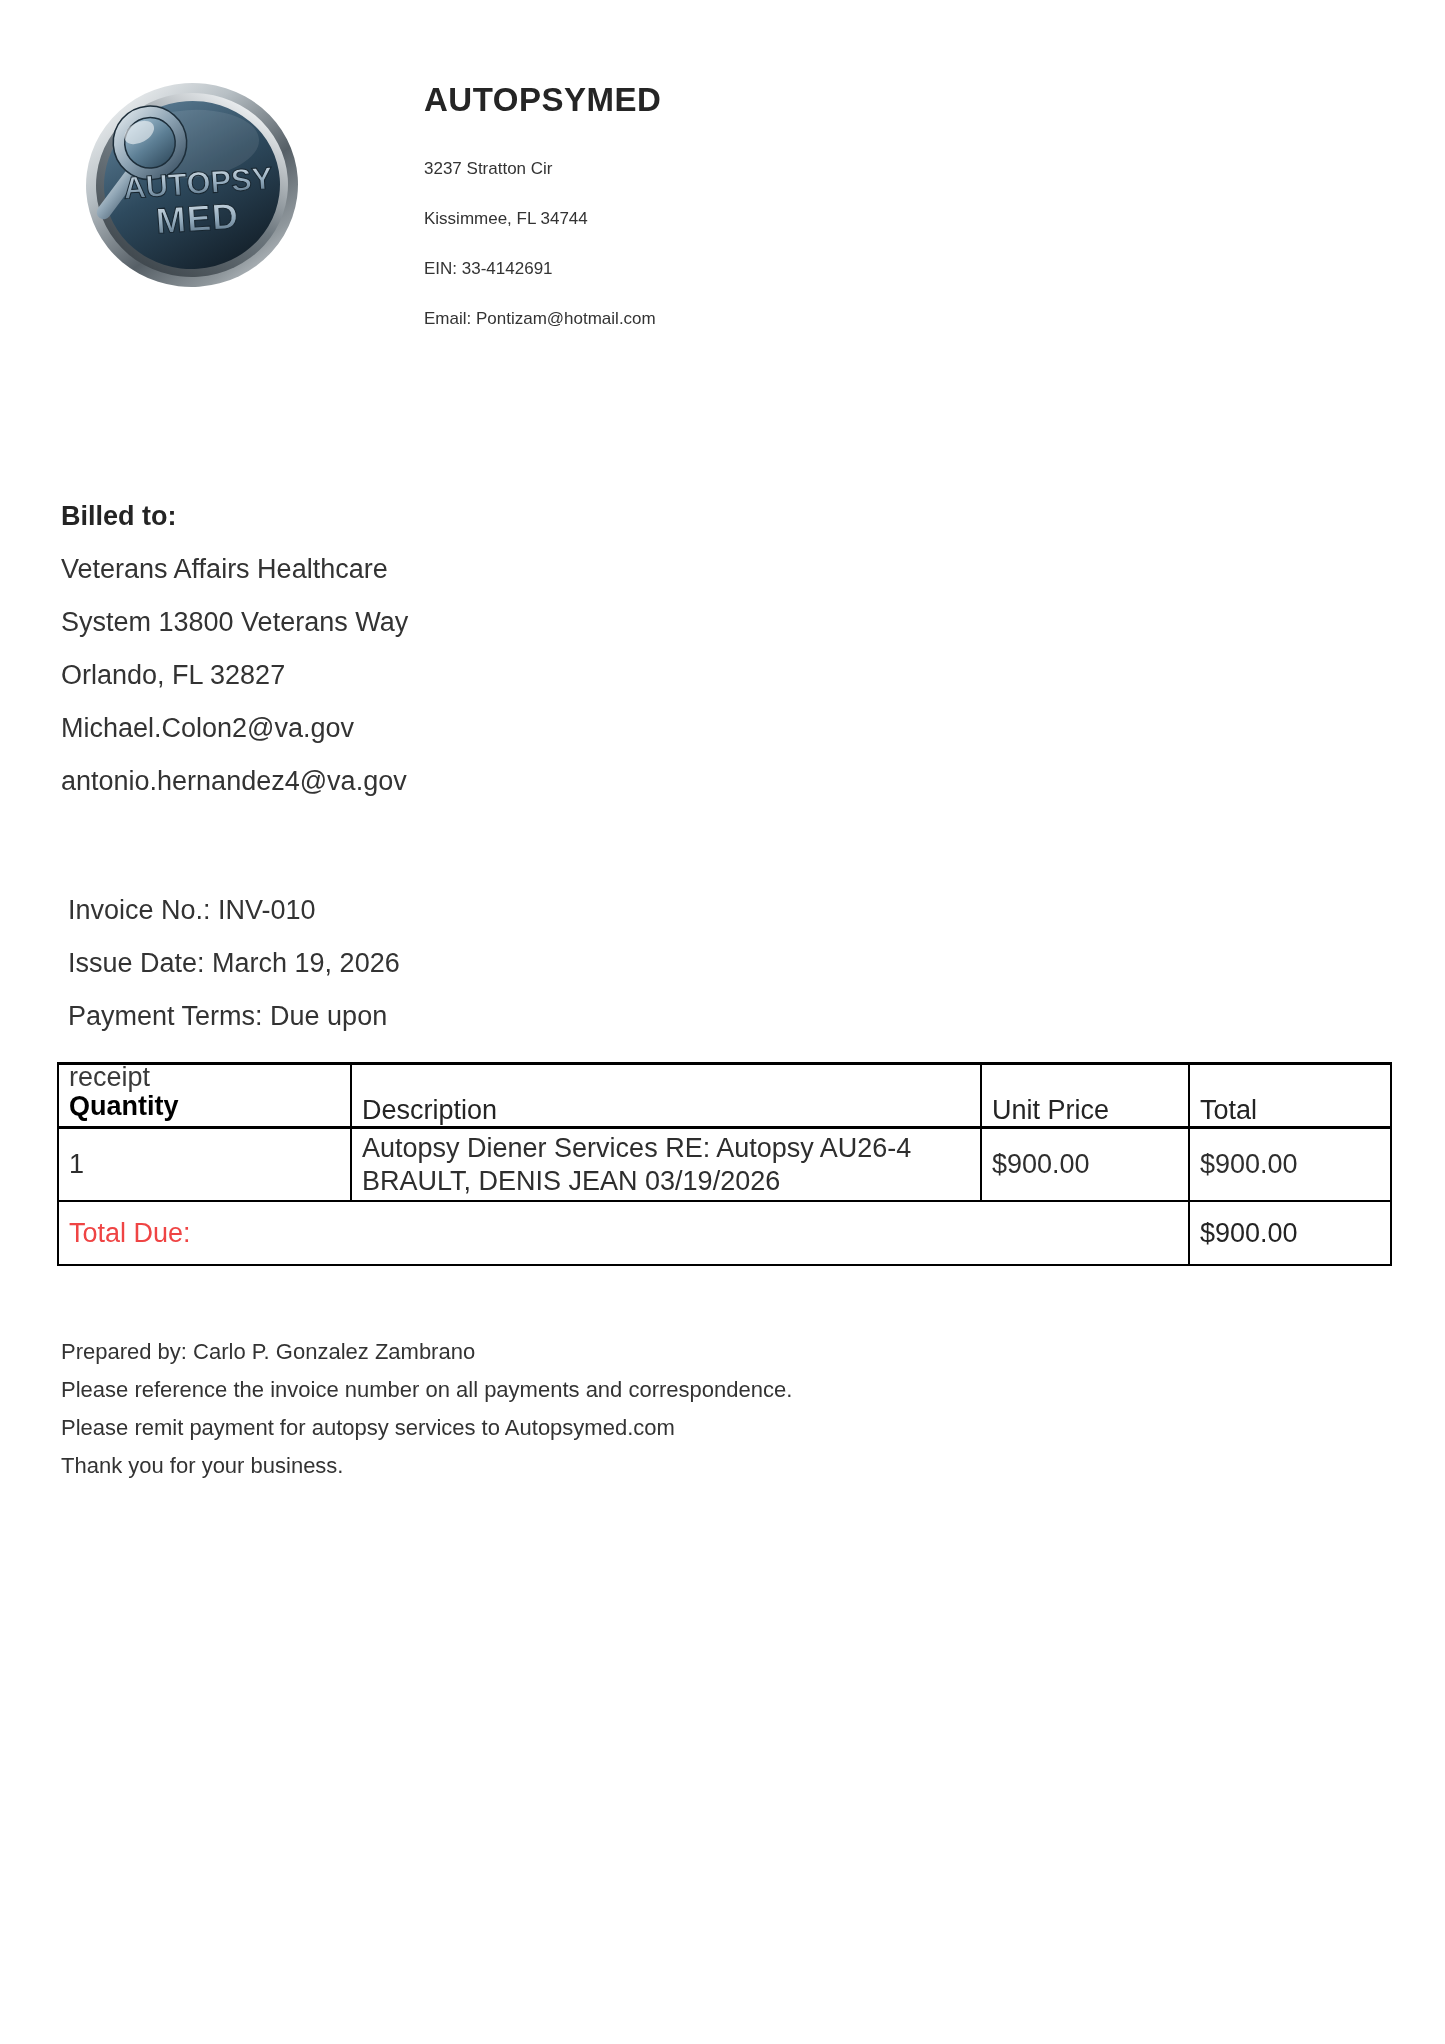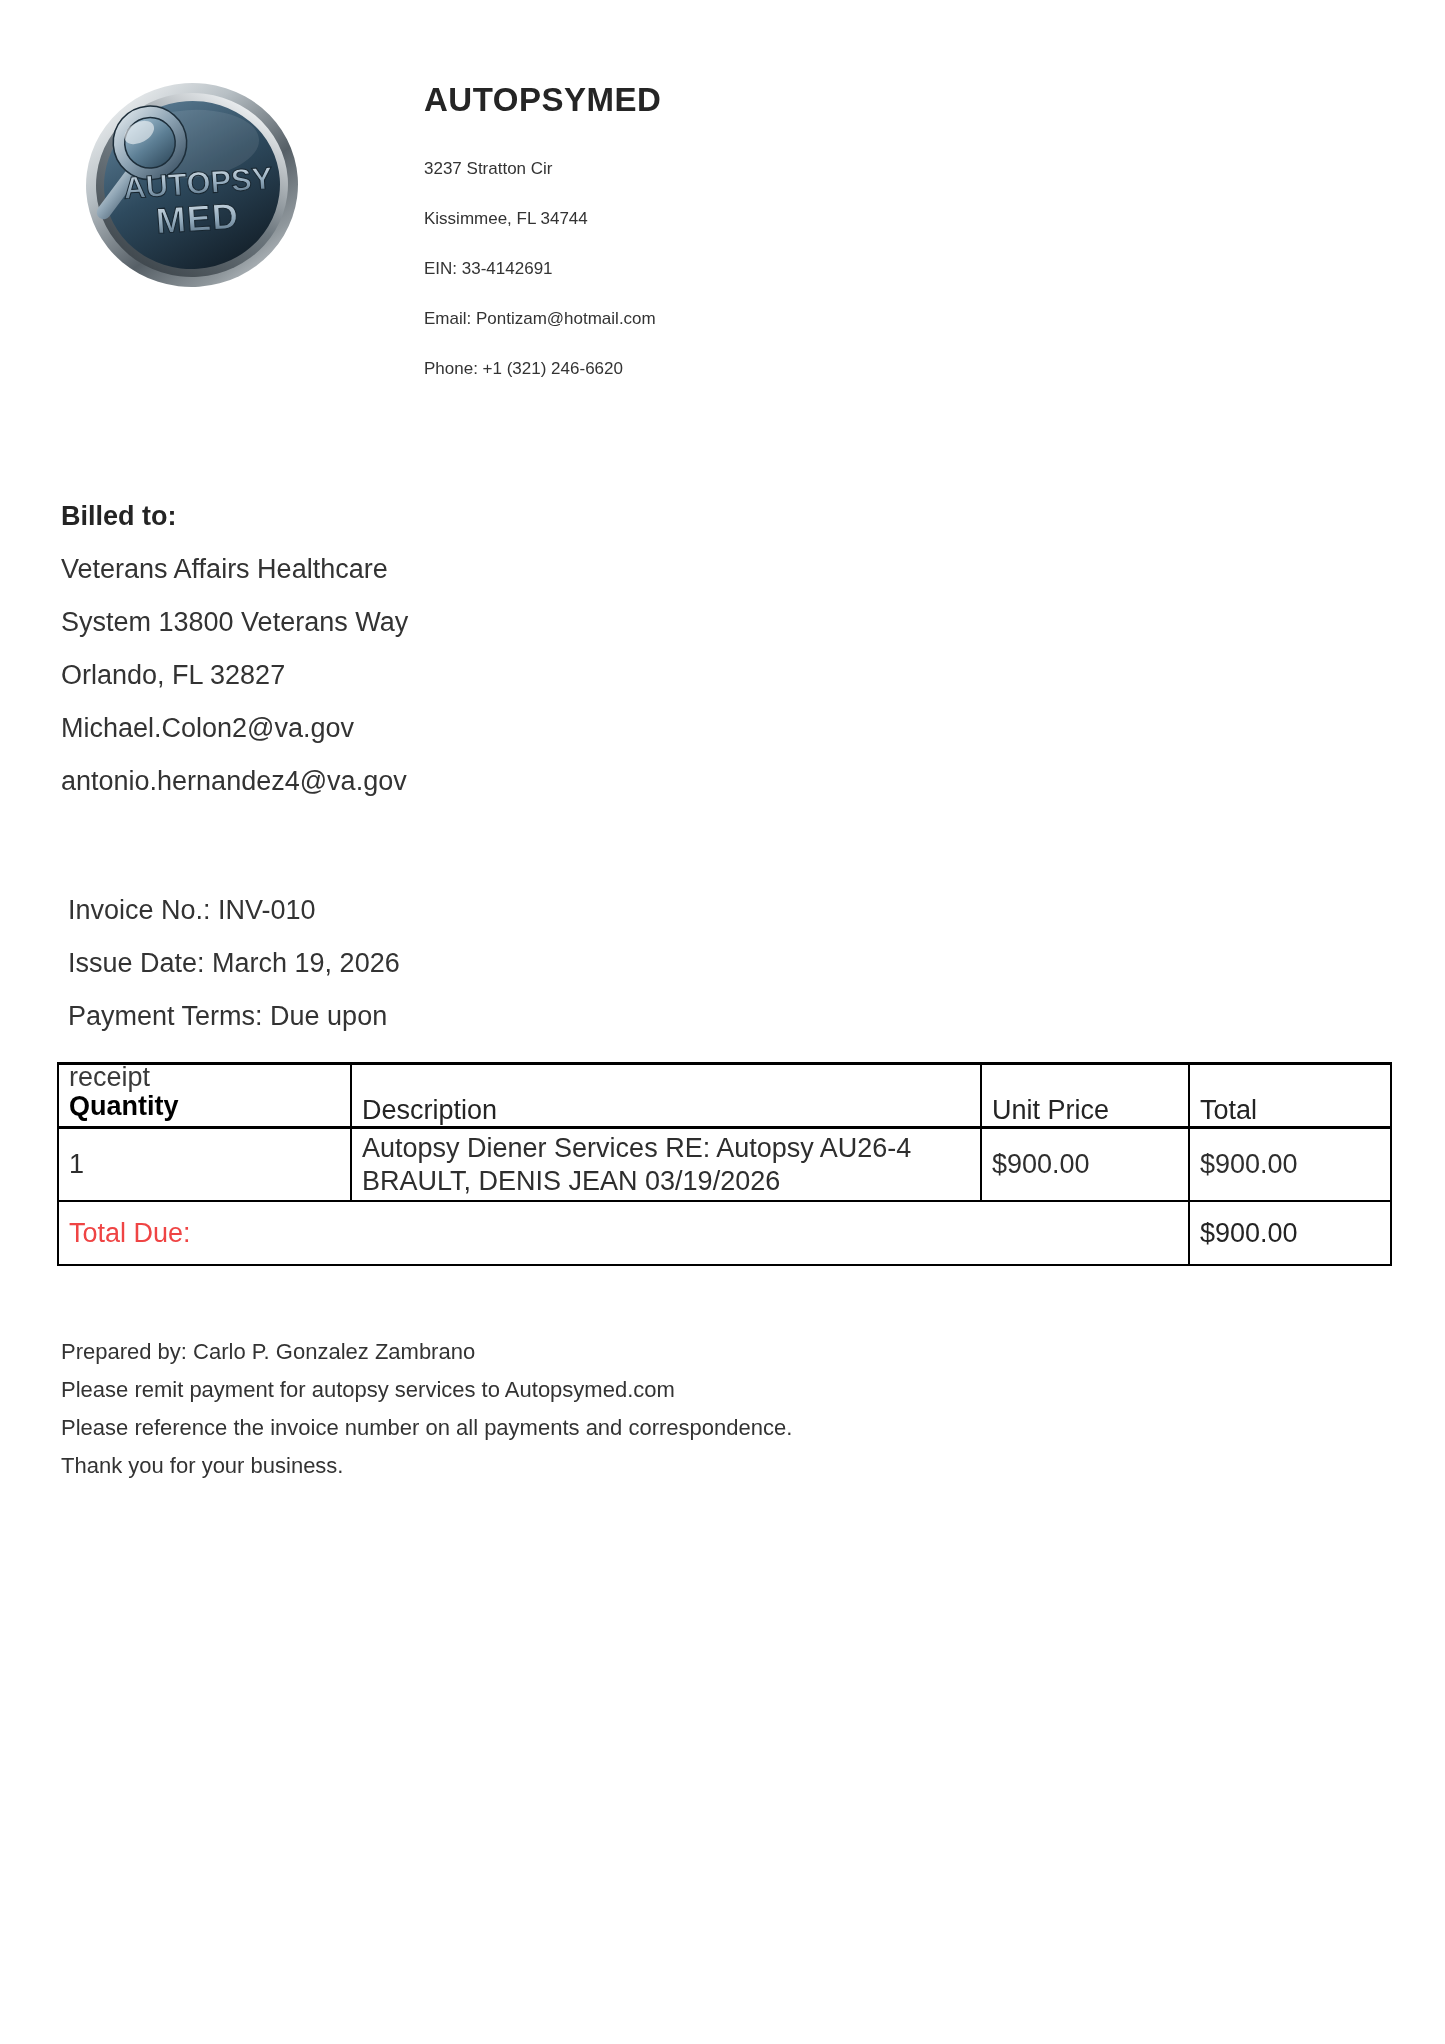--- a/index.html
+++ b/index.html
@@ -199,21 +199,20 @@
     </svg>
   </div>
 
   <div class="company-block">
     <div class="company-name">AUTOPSYMED</div>
     <div class="company-lines">
       <div class="line">3237 Stratton Cir</div>
       <div class="line">Kissimmee, FL 34744</div>
       <div class="line">EIN: 33-4142691</div>
       <div class="line">Email: Pontizam@hotmail.com</div>
-      <div class="line">Phone: +1 (321) 246-6620</div>
     </div>
   </div>
 
   <div class="billed-block">
     <div class="line billed-label">Billed to:</div>
     <div class="line">Veterans Affairs Healthcare</div>
     <div class="line">System 13800 Veterans Way</div>
     <div class="line">Orlando, FL 32827</div>
     <div class="line">Michael.Colon2@va.gov</div>
     <div class="line">antonio.hernandez4@va.gov</div>
@@ -252,18 +251,18 @@
       </tr>
       <tr class="row-total">
         <td class="total-label" colspan="3">Total Due:</td>
         <td class="total-value">$900.00</td>
       </tr>
     </tbody>
   </table>
 
   <div class="footer-block">
     <div class="line">Prepared by: Carlo P. Gonzalez Zambrano</div>
+    <div class="line">Please reference the invoice number on all payments and correspondence.</div>
     <div class="line">Please remit payment for autopsy services to Autopsymed.com</div>
-    <div class="line">Please reference the invoice number on all payments and correspondence.</div>
     <div class="line">Thank you for your business.</div>
   </div>
 
 </div>
 
 </body></html>

